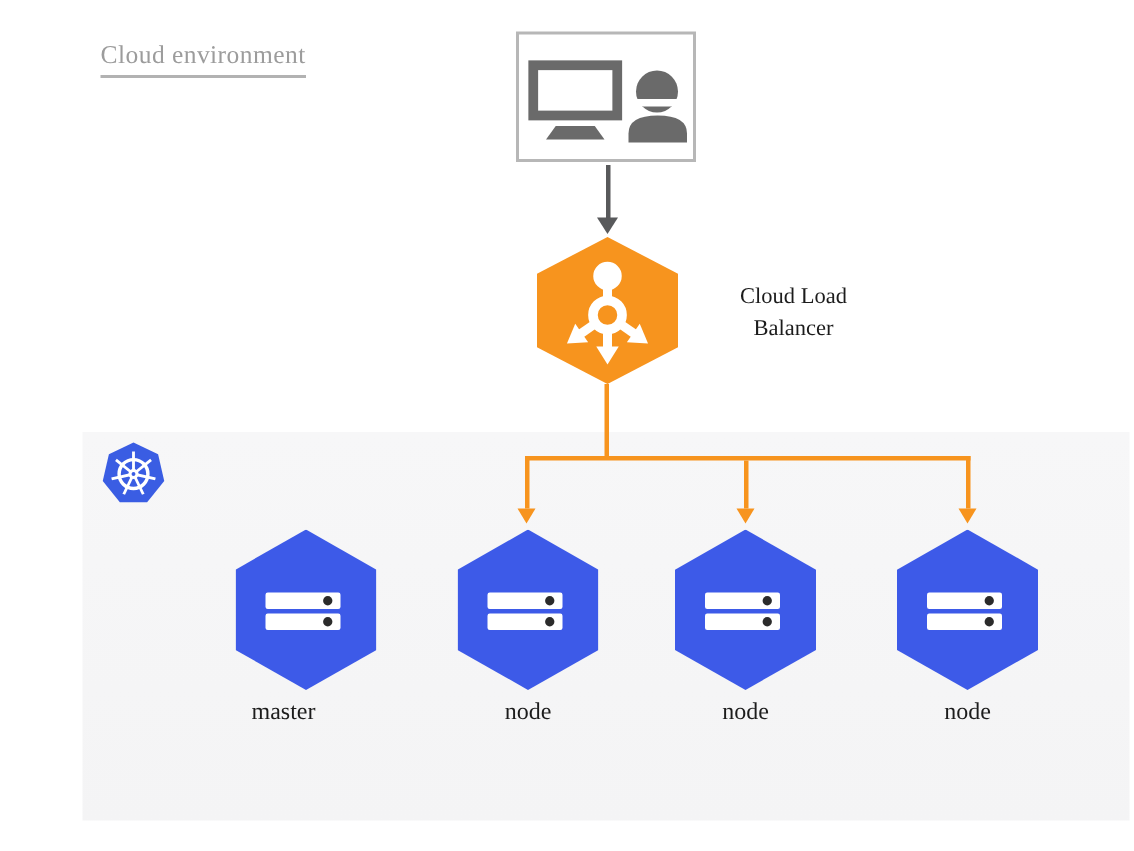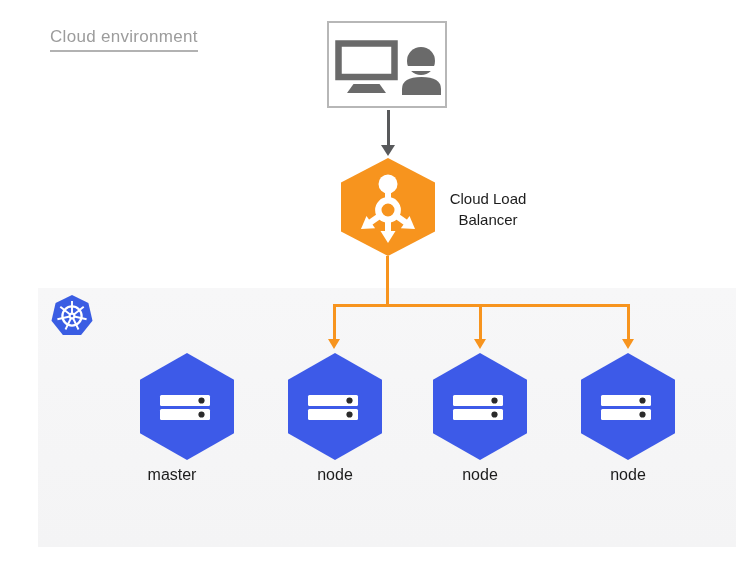--- a/index.html
+++ b/index.html
@@ -3,21 +3,21 @@
 <meta charset="utf-8">
 <style>
   :root{
     --orange:#F7941E; --node-blue:#3D5AE8; --k8s-blue:#3A5DE3;
     --panel-bg:#F5F5F6; --icon-gray:#6A6A6A; --arrow-gray:#58595B;
     --title-gray:#9C9C9C; --label-dark:#1C1C1C; --box-border:#B7B7B7;
   }
   html,body{margin:0;padding:0;background:#fff;}
   .canvas{
     position:relative;width:736px;height:567px;background:#ffffff;
-    font-family:Liberation Sans, sans-serif;overflow:hidden;
+    font-family:Liberation Serif, serif;overflow:hidden;margin-left:17px;
   }
   .title{
     position:absolute;left:50px;top:27px;display:inline-block;
     font-size:17px;color:var(--title-gray);letter-spacing:.3px;
     padding-bottom:3px;border-bottom:2px solid #B2B2B2;
   }
   .panel{
     position:absolute;left:38px;top:288px;width:699px;height:259px;
     background:linear-gradient(180deg,#F7F7F8 0%,#F4F4F5 100%);
   }
@@ -31,21 +31,21 @@
   .garrow-head{
     position:absolute;left:381px;top:145px;width:0;height:0;
     border-left:7px solid transparent;border-right:7px solid transparent;
     border-top:11px solid var(--arrow-gray);
   }
   .hex{position:absolute;clip-path:polygon(50% 0%,100% 25%,100% 75%,50% 100%,0% 75%,0% 25%);}
   .hex svg{position:absolute;left:0;top:0;}
   .hex-orange{left:341px;top:158px;width:94px;height:98px;background:var(--orange);}
   .hex-blue{width:94px;height:107px;background:var(--node-blue);top:353px;}
   .lb-label{
-    position:absolute;left:443px;top:188px;width:90px;text-align:center;
+    position:absolute;left:467px;top:188px;width:90px;text-align:center;
     font-size:15px;line-height:21px;color:var(--label-dark);
   }
   .oc{position:absolute;background:var(--orange);}
   .oc-stem{left:386px;top:256px;width:3px;height:50px;}
   .oc-hbar{left:334px;top:304px;width:296px;height:3px;}
   .oc-drop-l{left:333px;top:304px;width:3px;height:35px;}
   .oc-drop-m{left:479px;top:307px;width:3px;height:32px;}
   .oc-drop-r{left:627px;top:304px;width:3px;height:35px;}
   .oc-head{
     position:absolute;width:0;height:0;top:339px;

